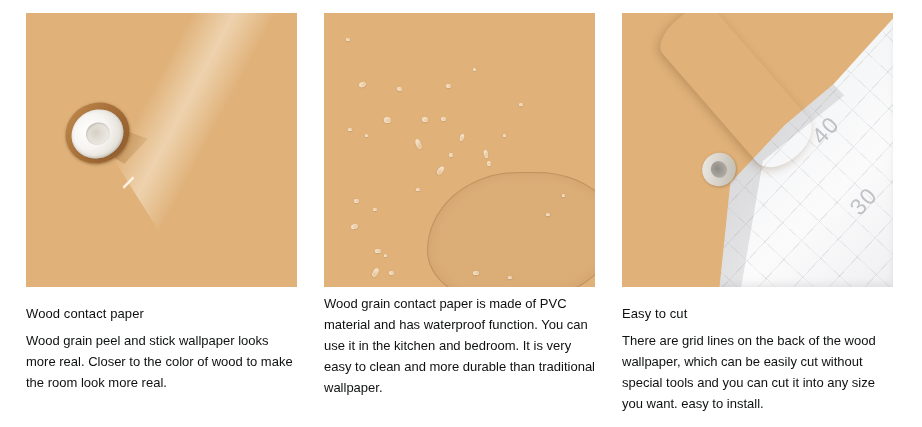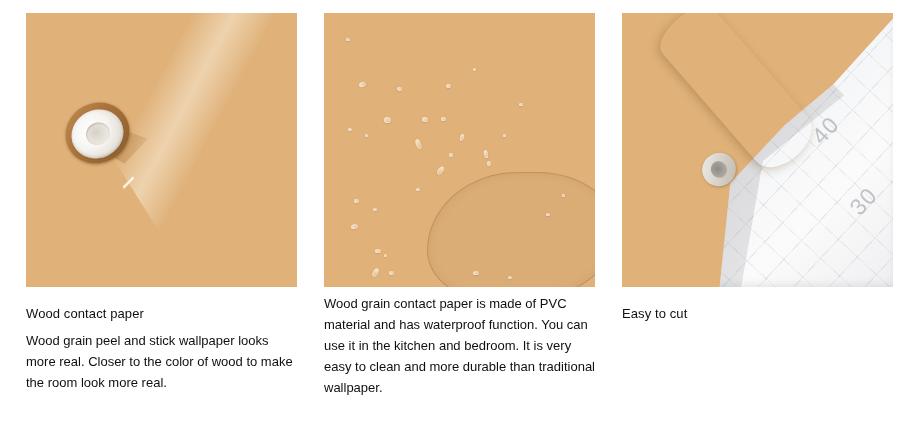--- a/index.html
+++ b/index.html
@@ -353,15 +353,16 @@
       <div class="grid-lines"></div>
       <div class="backing-shadow"></div>
       <div class="grid-num n40">40</div>
       <div class="grid-num n30">30</div>
       <div class="roll-tube"></div>
       <div class="tube-end">
         <div class="tube-end-hole"></div>
       </div>
     </div>
     <div class="feature-heading">Easy to cut</div>
+    <div class="feature-body">There are grid lines on the back of the wood wallpaper, which can be easily cut without special tools and you can cut it into any size you want. easy to install.</div>
   </div>
 
 </div>
 
 </body></html>

